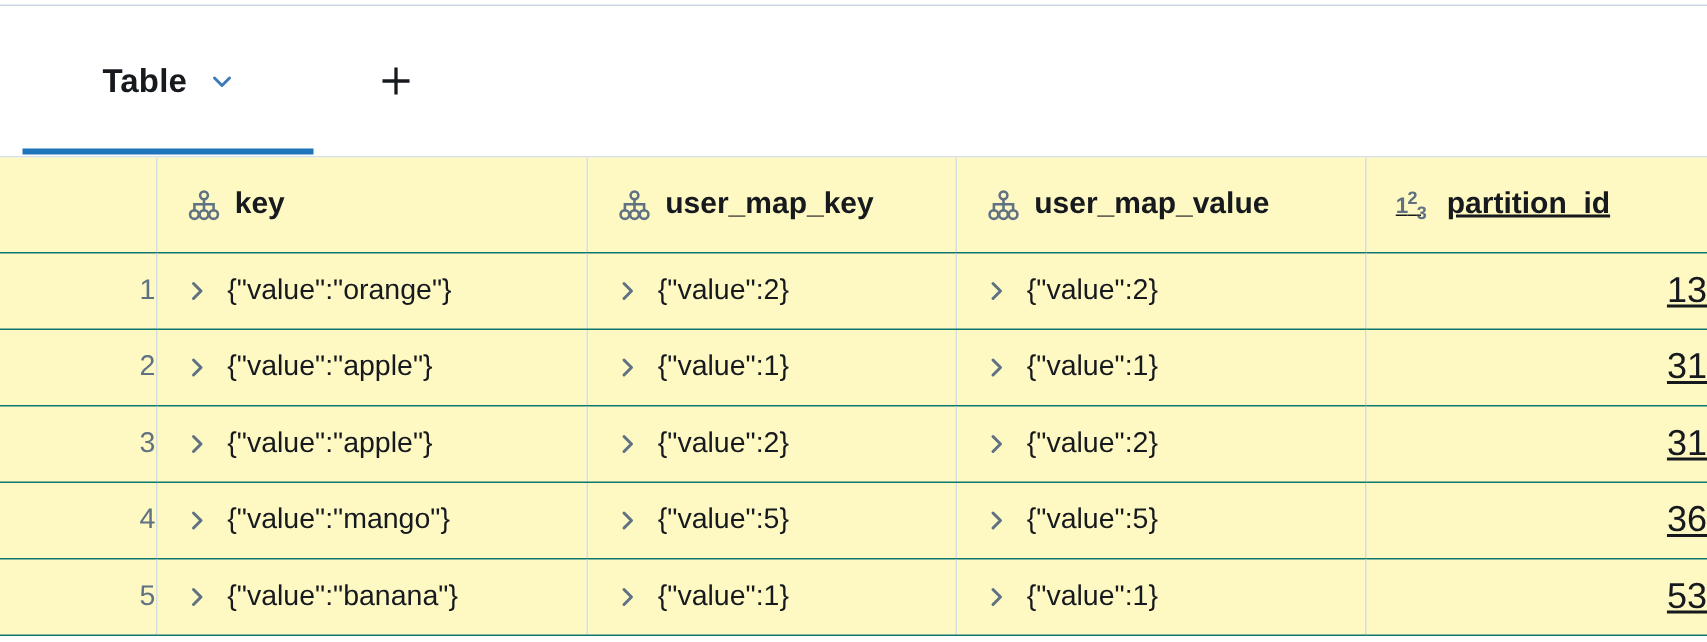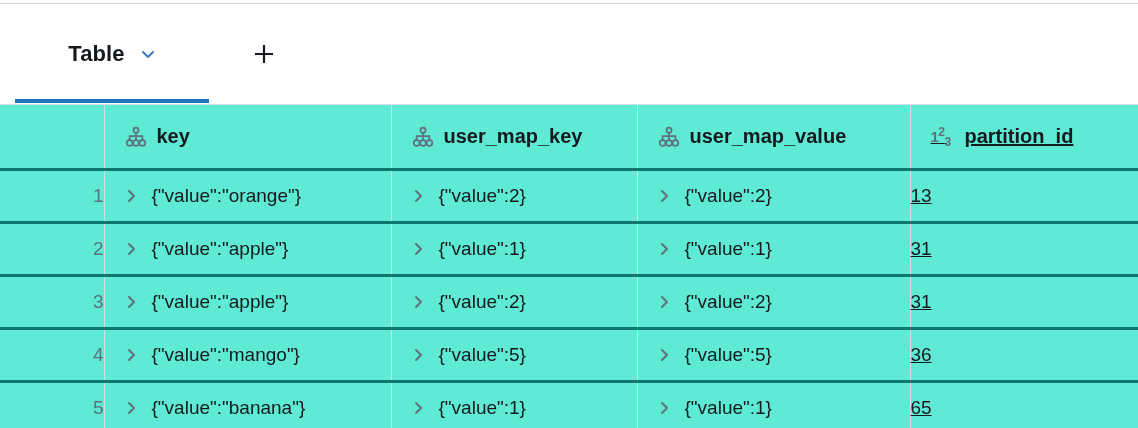--- a/index.html
+++ b/index.html
@@ -108,24 +108,24 @@
     table-layout: fixed;
   }
   table.grid col.c-num    { width: 104px; }
   table.grid col.c-key    { width: 287px; }
   table.grid col.c-umk    { width: 246px; }
   table.grid col.c-umv    { width: 273px; }
   table.grid col.c-pid    { width: 228px; }
 
   table.grid th, table.grid td {
     border-right: 1px solid #d5dde5;
-    border-bottom: 3px solid #0f766e;
+    border-bottom: 1px solid #0f766e;
     padding: 0;
     vertical-align: middle;
-    background: #5eead4;
+    background: #fef9c3;
   }
   table.grid th:last-child, table.grid td:last-child {
     border-right: none;
     text-decoration: underline;
   }
 
   thead th {
     height: 63px;
     font-size: 20px;
     font-weight: bold;
@@ -182,22 +182,23 @@
     height: 16px;
     line-height: 0;
     cursor: pointer;
   }
   .json-val {
     font-size: 19px;
     color: #16191d;
     white-space: nowrap;
   }
   td.numcell {
+    text-align: right;
     padding-right: 24px;
-    font-size: 19px;
+    font-size: 24px;
     color: #16191d;
   }
 </style>
 </head>
 <body>
 
 <div class="app">
 
   <div class="top-rule"></div>
 
@@ -457,19 +458,19 @@
           <td>
             <div class="cell-inner">
               <span class="chev-right">
                 <svg width="14" height="16" viewBox="0 0 14 16" fill="none" xmlns="http://www.w3.org/2000/svg">
                     <path d="M4 3 L9 8 L4 13" stroke="#5f7183" stroke-width="2" stroke-linecap="round" stroke-linejoin="round"></path>
                   </svg>
               </span>
               <span class="json-val">{"value":1}</span>
             </div>
           </td>
-          <td class="numcell">65</td>
+          <td class="numcell">53</td>
         </tr>
 
       </tbody>
     </table>
   </div>
 </div>
 
 </body></html>

